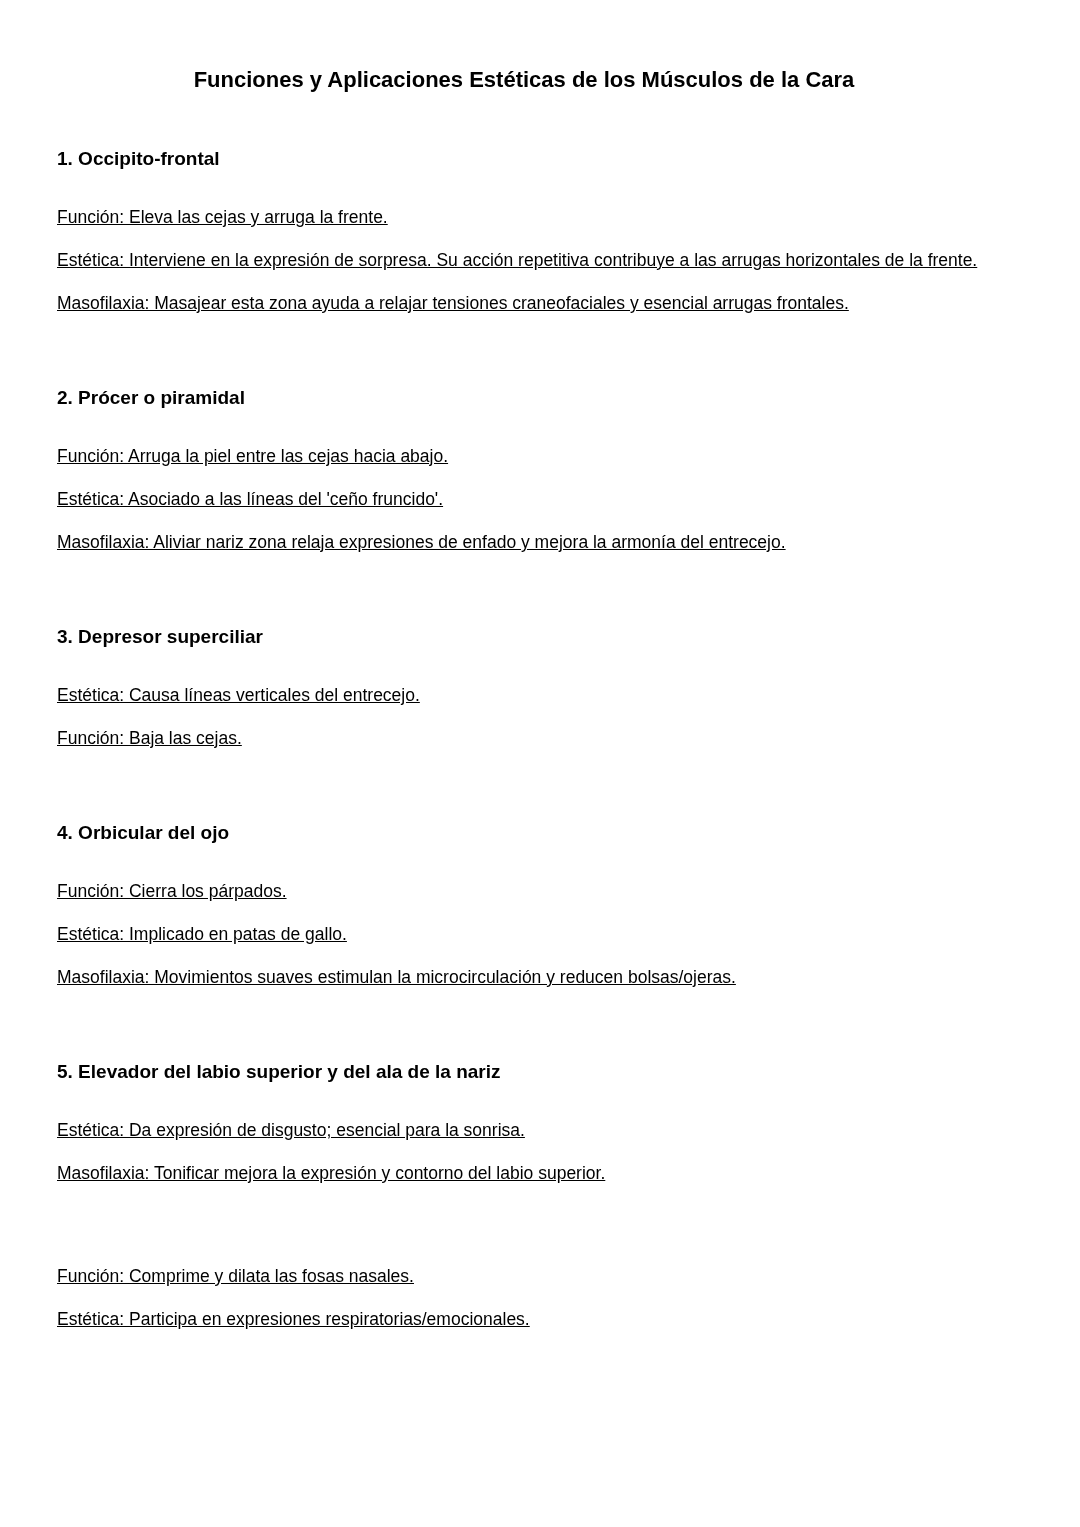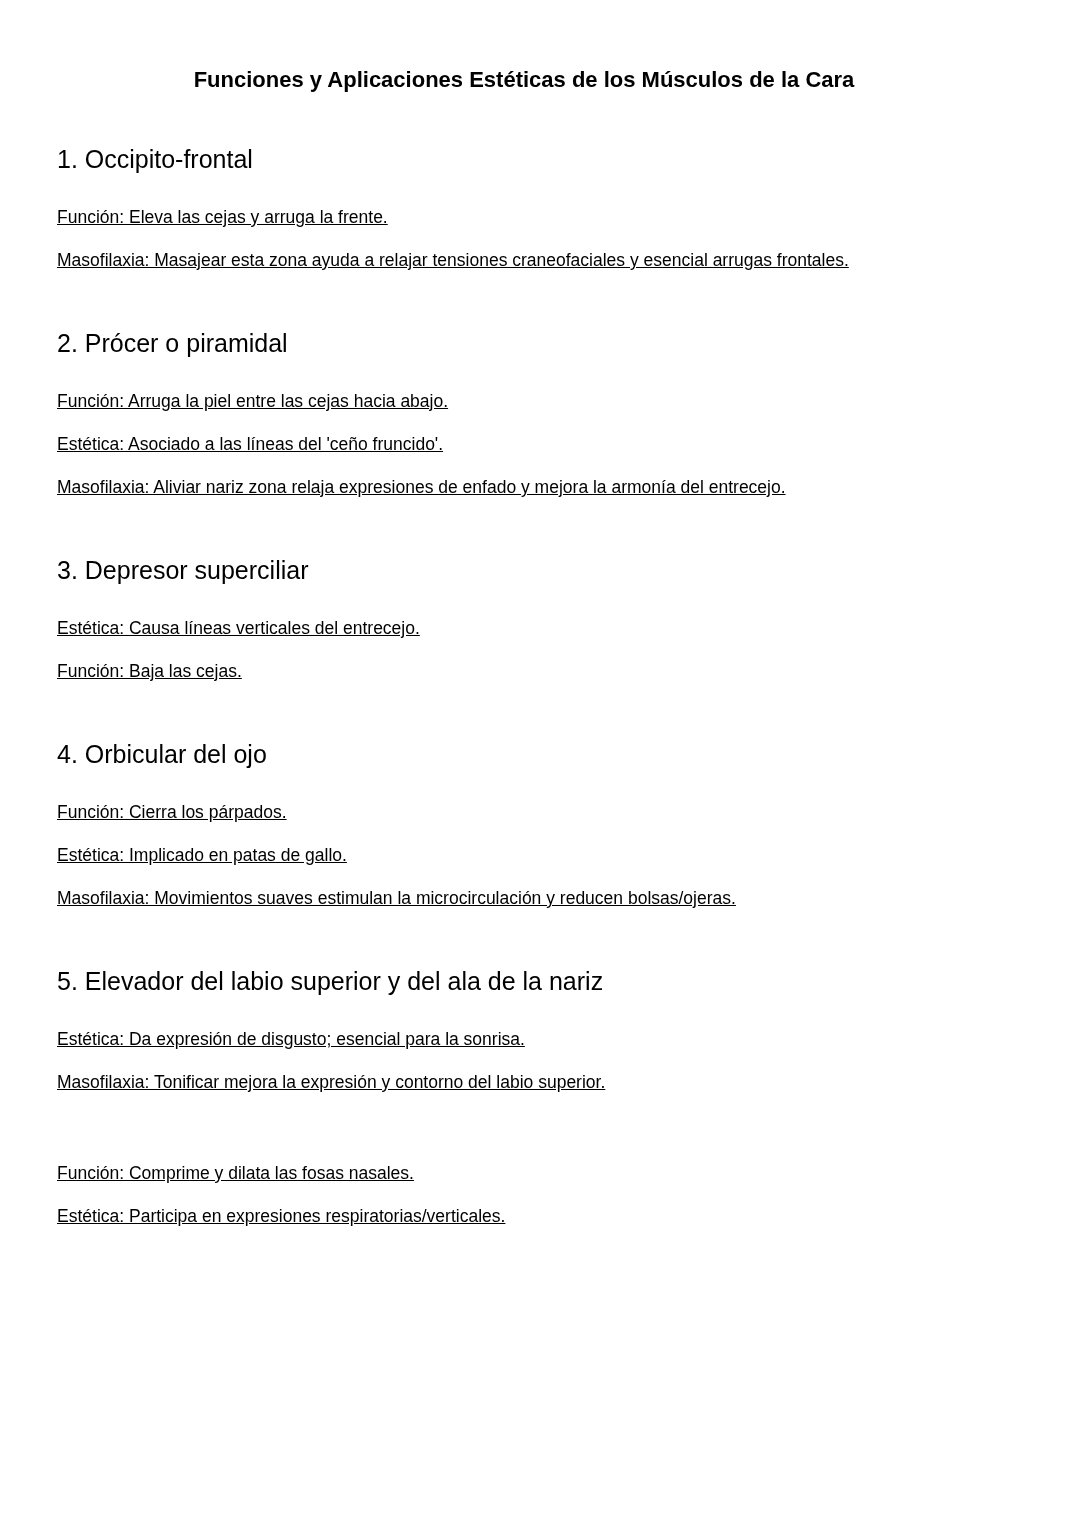--- a/index.html
+++ b/index.html
@@ -23,48 +23,49 @@
   }
   .doc-title {
     font-size: 22px;
     font-weight: 700;
     text-align: center;
     margin: 0;
     line-height: 28px;
     letter-spacing: 0;
   }
   .section {
-    margin-top: 48px;
+    margin-top: 60px;
   }
   .section:first-of-type {
     margin-top: 52px;
   }
   .section-heading {
-    font-size: 25px;
-    font-weight: 400;
+    font-size: 19px;
+    font-weight: 700;
     margin: 0 0 24px 0;
     line-height: 26px;
   }
   .section-paragraph {
     font-size: 17.5px;
     font-weight: 400;
     margin: 0;
     line-height: 43px;
     text-decoration: underline;
   }
 </style>
 </head>
 <body>
 
 <div class="page">
   <h1 class="doc-title">Funciones y Aplicaciones Estéticas de los Músculos de la Cara</h1>
   <div id="sections">
       <section class="section">
         <h2 class="section-heading">1. Occipito-frontal</h2>
         <p class="section-paragraph">Función: Eleva las cejas y arruga la frente.</p>
+        <p class="section-paragraph">Estética: Interviene en la expresión de sorpresa. Su acción repetitiva contribuye a las arrugas horizontales de la frente.</p>
         <p class="section-paragraph">Masofilaxia: Masajear esta zona ayuda a relajar tensiones craneofaciales y esencial arrugas frontales.</p>
       </section>
       <section class="section">
         <h2 class="section-heading">2. Prócer o piramidal</h2>
         <p class="section-paragraph">Función: Arruga la piel entre las cejas hacia abajo.</p>
         <p class="section-paragraph">Estética: Asociado a las líneas del 'ceño fruncido'.</p>
         <p class="section-paragraph">Masofilaxia: Aliviar nariz zona relaja expresiones de enfado y mejora la armonía del entrecejo.</p>
       </section>
       <section class="section">
         <h2 class="section-heading">3. Depresor superciliar</h2>
@@ -77,16 +78,16 @@
         <p class="section-paragraph">Estética: Implicado en patas de gallo.</p>
         <p class="section-paragraph">Masofilaxia: Movimientos suaves estimulan la microcirculación y reducen bolsas/ojeras.</p>
       </section>
       <section class="section">
         <h2 class="section-heading">5. Elevador del labio superior y del ala de la nariz</h2>
         <p class="section-paragraph">Estética: Da expresión de disgusto; esencial para la sonrisa.</p>
         <p class="section-paragraph">Masofilaxia: Tonificar mejora la expresión y contorno del labio superior.</p>
       </section>
       <section class="section">
         <p class="section-paragraph">Función: Comprime y dilata las fosas nasales.</p>
-        <p class="section-paragraph">Estética: Participa en expresiones respiratorias/verticales.</p>
+        <p class="section-paragraph">Estética: Participa en expresiones respiratorias/emocionales.</p>
       </section>
     </div>
 </div>
 
 </body></html>

